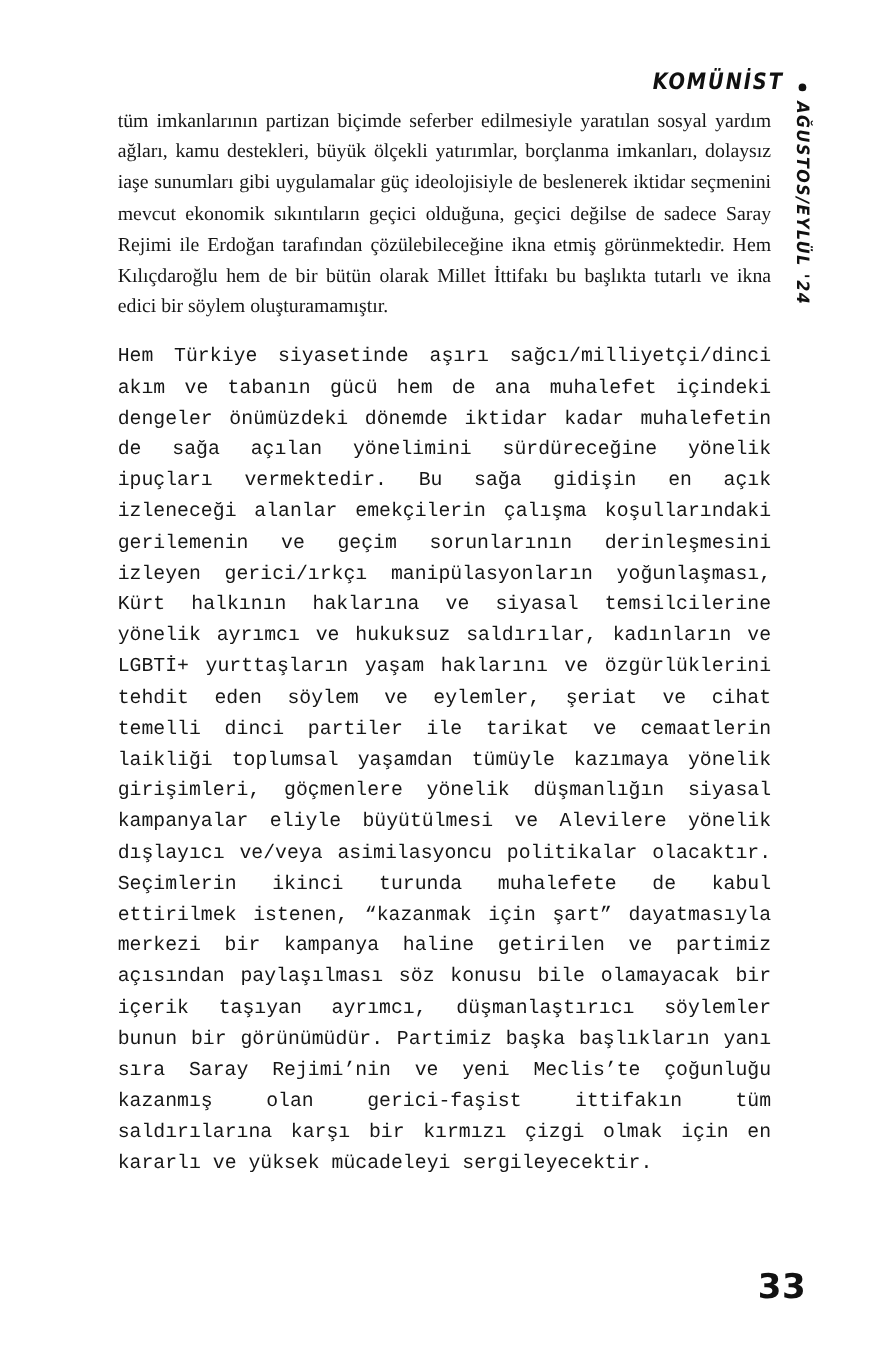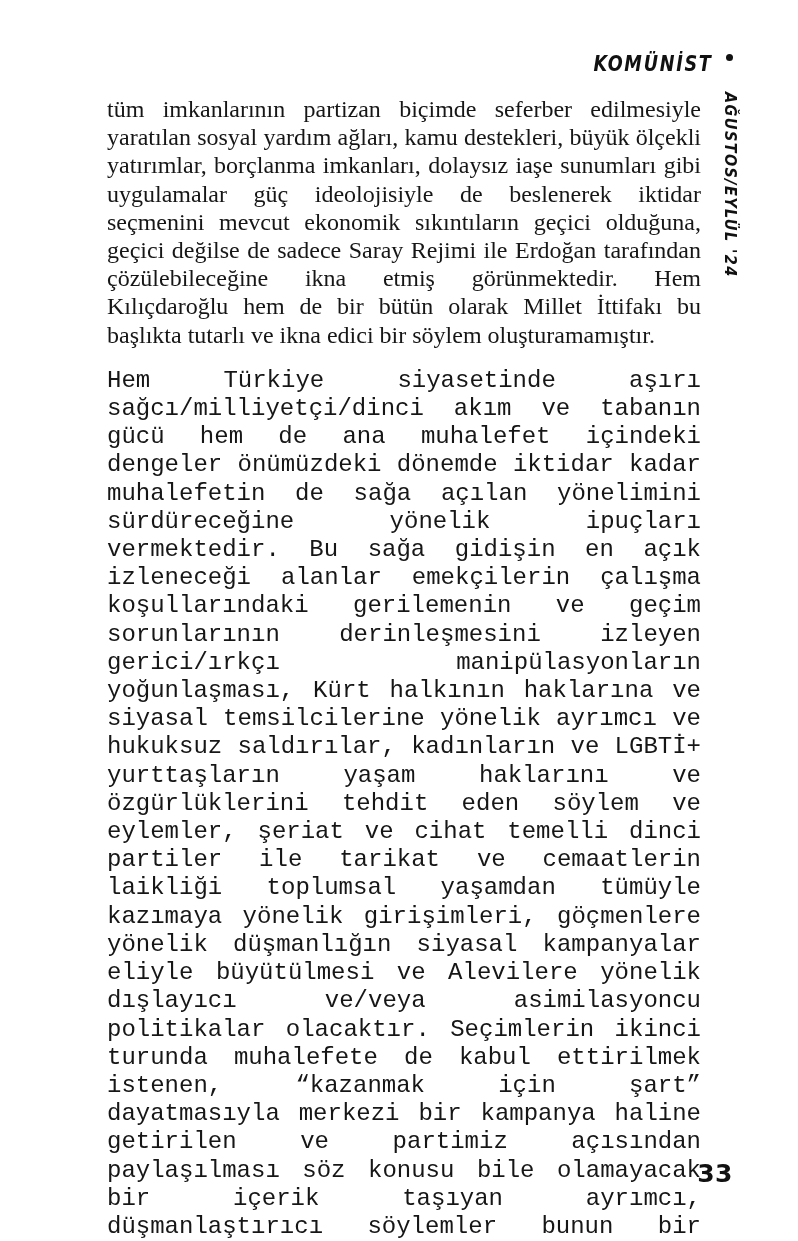--- a/index.html
+++ b/index.html
@@ -23,21 +23,21 @@
     height: 1241px;
     background: #ffffff;
   }
 
   
   .runhead {
     position: absolute;
     top: 54px;
     right: 65px;
     display: flex;
-    align-items: flex-start;
+    align-items: flex-end;
     gap: 11px;
     height: 30px;
   }
   .runhead-title {
     font-family: "DejaVu Sans", "Liberation Sans", sans-serif;
     font-weight: 700;
     font-style: italic;
     font-size: 20.5px;
     letter-spacing: 2.0px;
     color: #111111;
@@ -86,40 +86,40 @@
   .textcol {
     position: absolute;
     left: 107px;
     top: 95px;
     width: 594px;
   }
   .para {
     margin: 0;
     text-align: justify;
     text-justify: inter-word;
-    font-size: 24px;
+    font-size: 18px;
     line-height: 28.2px;
     color: #161616;
     hyphens: manual;
     -webkit-hyphens: manual;
     font-kerning: normal;
   }
   .para + .para {
     margin-top: 18px;
     font-family: Liberation Mono, monospace;
   }
 
   
   .folio {
     position: absolute;
     right: 65px;
     bottom: 55px;
     font-family: "DejaVu Sans", "Liberation Sans", sans-serif;
     font-weight: 700;
-    font-size: 25px;
+    font-size: 31px;
     color: #111111;
     letter-spacing: 0.5px;
     line-height: 1;
   }
 </style>
 </head>
 <body>
 
 <div class="page">
 

